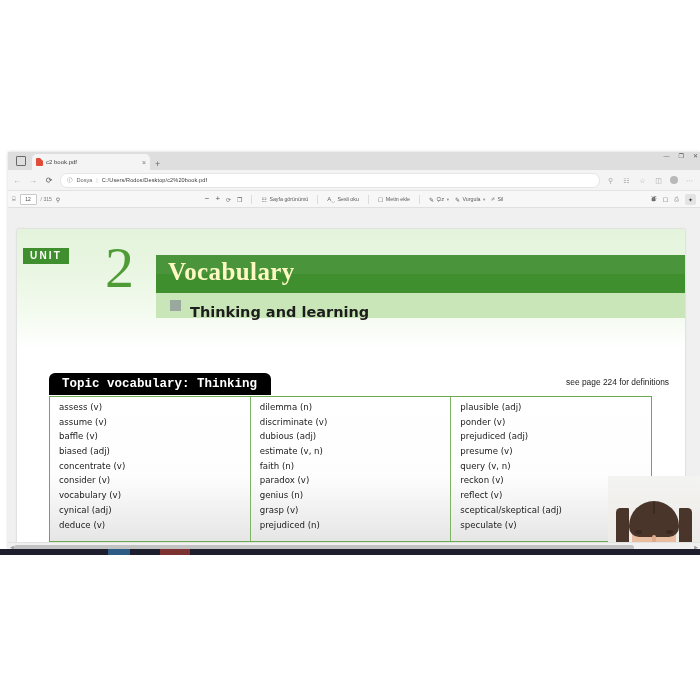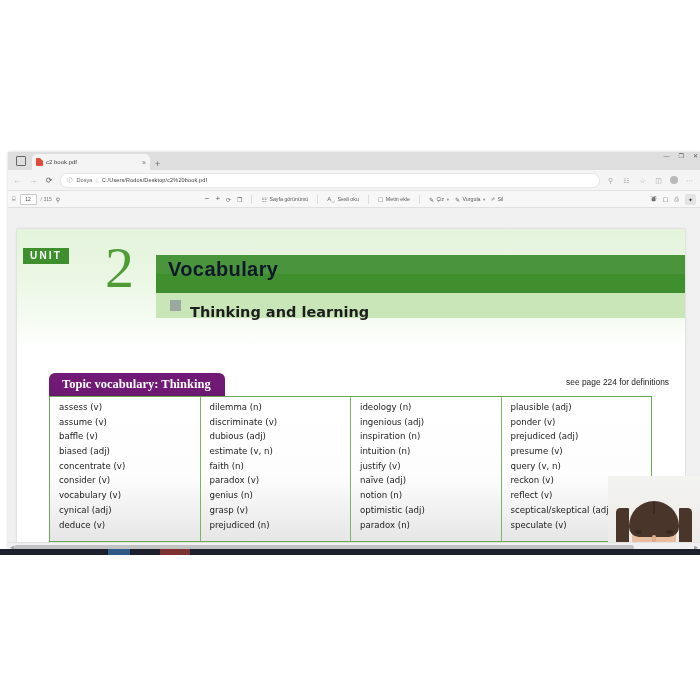--- a/index.html
+++ b/index.html
@@ -149,46 +149,46 @@
   .voc-band{
     position:absolute;left:139px;top:26px;width:529px;height:38px;
     background:#3f8f2f;
   }
   .voc-band-sheen{
     position:absolute;left:0;top:0;width:100%;height:50%;
     background:rgba(255,255,255,.06);
   }
   .voc-title{
     position:absolute;left:12px;top:3px;
-    color:#0f172a;font-size:20px;font-weight:bold;letter-spacing:.4px;
-    font-family:Liberation Sans, sans-serif;
+    color:#fef9c3;font-size:25px;font-weight:bold;letter-spacing:.4px;
+    font-family:Liberation Serif, serif;
   }
   .sub-band{
     position:absolute;left:139px;top:64px;width:529px;height:25px;
     background:#c8e6b7;
   }
   .sub-sq{
     position:absolute;left:14px;top:7px;width:11px;height:11px;
     background:#9aa8a0;
   }
   .sub-text{
     position:absolute;left:34px;top:3px;
     font-size:14.5px;font-weight:bold;color:#1d1d1d;
     font-family:"DejaVu Sans", sans-serif;
     margin-top:8px;
   }
 
   
   .topic-tab{
     position:absolute;left:32px;top:144px;
-    background:#701a75;color:#ffffff;
+    background:#000000;color:#ffffff;
     border-radius:6px 6px 0 0;
     padding:4px 14px 4px 13px;
     font-size:12.5px;font-weight:bold;
-    font-family:Liberation Serif, serif;
+    font-family:Liberation Mono, monospace;
     box-shadow:inset 0 -6px 10px -6px rgba(0,0,0,.12);
   }
   .seepage{
     position:absolute;right:16px;top:148px;
     font-size:8.4px;color:#222;
   }
   .vocab-table{
     position:absolute;left:32px;top:167px;width:601px;height:144px;
     background:linear-gradient(180deg,#ffffff 0%,#fdfdfd 55%,#e6e6e6 100%);
     border:1px solid #6aa94f;
@@ -426,31 +426,20 @@
             <div class="vword">discriminate (v)</div>
             <div class="vword">dubious (adj)</div>
             <div class="vword">estimate (v, n)</div>
             <div class="vword">faith (n)</div>
             <div class="vword">paradox (v)</div>
             <div class="vword">genius (n)</div>
             <div class="vword">grasp (v)</div>
             <div class="vword">prejudiced (n)</div>
           </div>
           <div class="vcol">
-            <div class="vword">ideology (n)</div>
-            <div class="vword">ingenious (adj)</div>
-            <div class="vword">inspiration (n)</div>
-            <div class="vword">intuition (n)</div>
-            <div class="vword">justify (v)</div>
-            <div class="vword">naïve (adj)</div>
-            <div class="vword">notion (n)</div>
-            <div class="vword">optimistic (adj)</div>
-            <div class="vword">paradox (n)</div>
-          </div>
-          <div class="vcol">
             <div class="vword">plausible (adj)</div>
             <div class="vword">ponder (v)</div>
             <div class="vword">prejudiced (adj)</div>
             <div class="vword">presume (v)</div>
             <div class="vword">query (v, n)</div>
             <div class="vword">reckon (v)</div>
             <div class="vword">reflect (v)</div>
             <div class="vword">sceptical/skeptical (adj)</div>
             <div class="vword">speculate (v)</div>
           </div>

